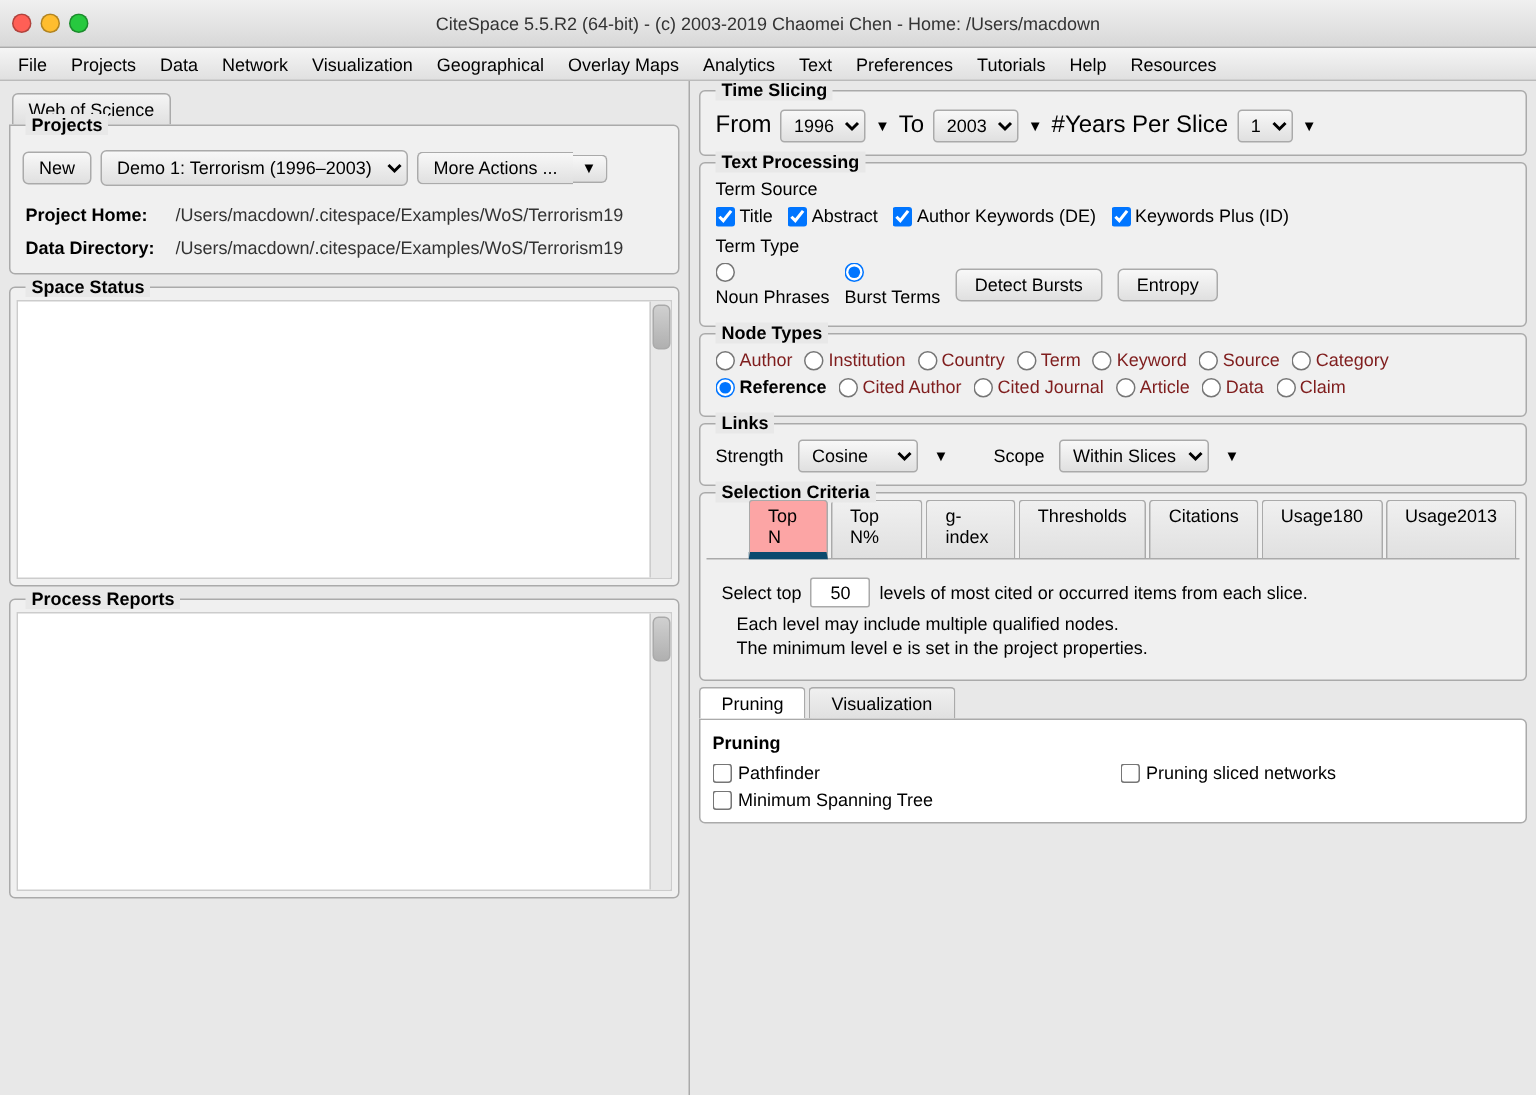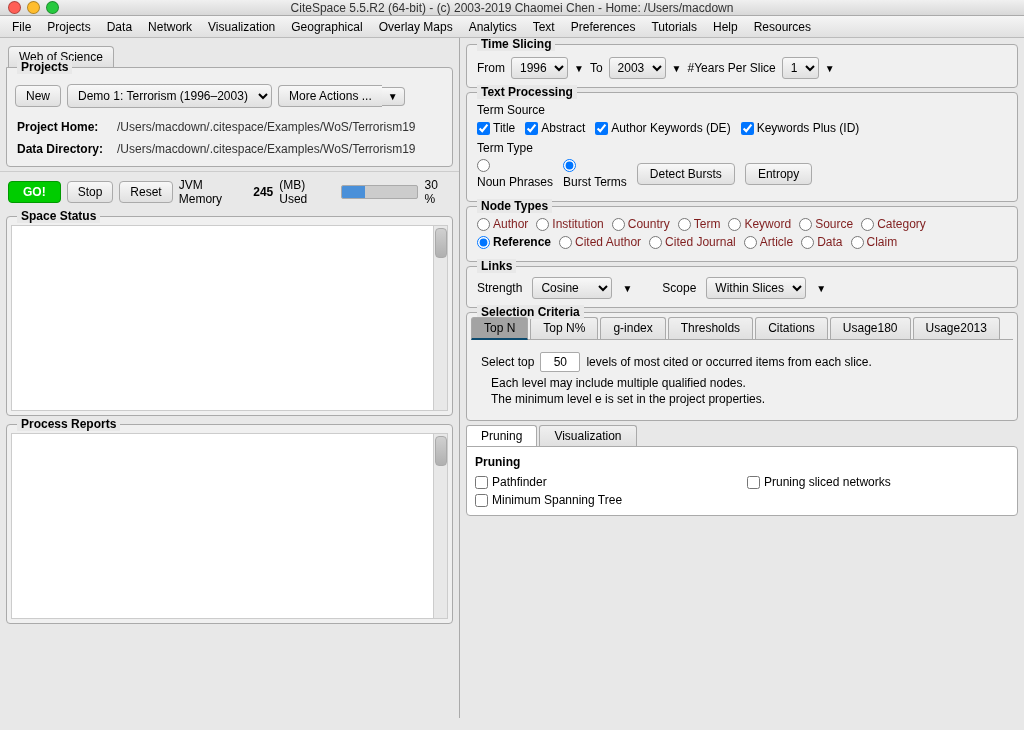--- a/index.html
+++ b/index.html
@@ -8,21 +8,21 @@
       font-size: 12px;
       background: #e8e8e8;
       color: #000;
       width: 1024px;
       height: 730px;
       overflow: hidden;
     }
     
     .title-bar {
       background: linear-gradient(to bottom, #f0f0f0, #d8d8d8);
-      height: 16px;
+      height: 32px;
       display: flex;
       align-items: center;
       justify-content: center;
       border-bottom: 1px solid #aaa;
       position: relative;
     }
     .title-bar-buttons {
       position: absolute;
       left: 8px;
       display: flex;
@@ -230,21 +230,21 @@
       font-size: 12px;
       font-weight: bold;
     }
     
     .time-slicing-content {
       padding: 12px 10px 8px;
       display: flex;
       align-items: center;
       gap: 6px;
     }
-    .ts-label { font-size: 12px; }
+    .ts-label { font-size: 16px; }
     .ts-select {
       border: 1px solid #aaa;
       border-radius: 3px;
       background: linear-gradient(to bottom, #f8f8f8, #e0e0e0);
       padding: 2px 4px;
       font-size: 12px;
       cursor: pointer;
     }
     
     .text-proc-content {
@@ -333,24 +333,25 @@
       padding: 3px 12px;
       border: 1px solid #aaa;
       border-bottom: none;
       cursor: pointer;
       font-size: 12px;
       background: linear-gradient(to bottom, #f0f0f0, #e0e0e0);
       margin-right: 2px;
       border-radius: 3px 3px 0 0;
     }
     .tab-item.active {
-      background: #a3a3a3;
-      border-bottom: 2px solid #0c4a6e;
+      background: #fca5a5;
+      border-bottom: 5px solid #0c4a6e;
       margin-bottom: -1px;
       z-index: 1;
+      margin-left: 28px;
     }
     .top-n-content {
       padding: 6px 10px;
       font-size: 12px;
     }
     .top-n-row {
       display: flex;
       align-items: center;
       gap: 6px;
       margin-bottom: 4px;
@@ -473,32 +474,20 @@
       <div class="info-row">
         <span class="info-label">Project Home:</span>
         <span class="info-value">/Users/macdown/.citespace/Examples/WoS/Terrorism19</span>
       </div>
       <div class="info-row" style="margin-bottom: 6px;">
         <span class="info-label">Data Directory:</span>
         <span class="info-value">/Users/macdown/.citespace/Examples/WoS/Terrorism19</span>
       </div>
     </div>
 
-    <div class="bottom-controls">
-      <button class="btn-green">GO!</button>
-      <button class="btn">Stop</button>
-      <button class="btn">Reset</button>
-      <span class="jvm-label">JVM Memory</span>
-      <span class="jvm-value">245</span>
-      <span class="jvm-label">(MB) Used</span>
-      <div class="progress-bar-container">
-        <div class="progress-bar-fill" style="width: 30%;"></div>
-      </div>
-      <span class="jvm-label">30 %</span>
-    </div>
 
     <div class="section-box space-status-section" style="flex: 1; min-height: 80px; max-height: 200px;">
       <span class="section-label">Space Status</span>
       <div style="position: relative; flex:1; height: 100%; background: white; margin: 8px 4px 4px; border: 1px solid #ccc; min-height: 60px;">
         <div class="scroll-track">
           <div class="scroll-thumb"></div>
         </div>
       </div>
     </div>
 

